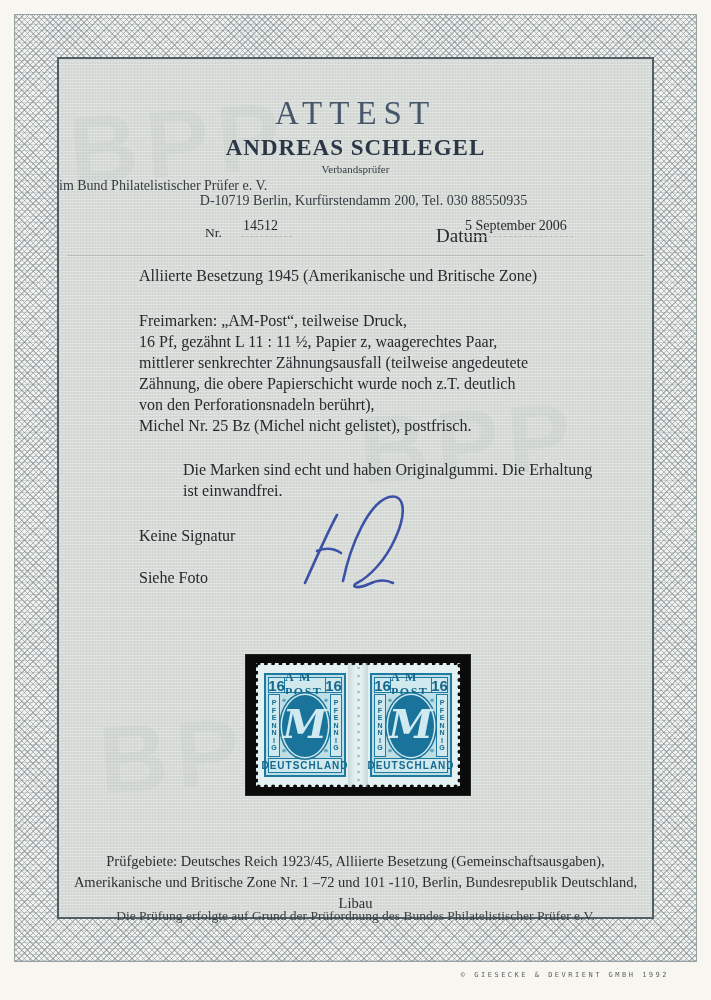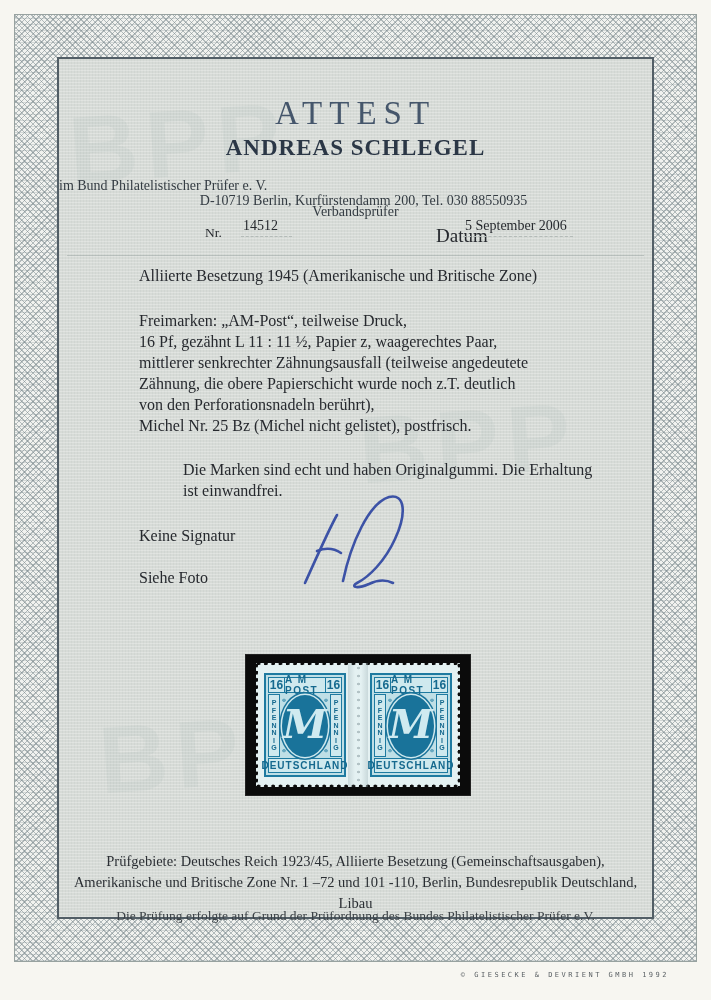--- a/index.html
+++ b/index.html
@@ -17,21 +17,21 @@
          background-image:
            repeating-linear-gradient(0deg, rgba(255,255,255,.25) 0 1px, transparent 1px 3px),
            repeating-linear-gradient(90deg, rgba(160,172,170,.12) 0 1px, transparent 1px 3px);}
   .wm{position:absolute;font-family:"Liberation Sans",sans-serif;font-weight:bold;font-size:95px;
       letter-spacing:8px;color:rgba(100,125,135,.055);transform:rotate(-4deg);user-select:none;}
   
   .title{position:absolute;left:0;right:0;top:36px;text-align:center;font-size:33px;
          letter-spacing:7px;color:#45566b;}
   .examiner{position:absolute;left:0;right:0;top:76px;text-align:center;font-size:23px;
             font-weight:bold;letter-spacing:1px;color:#2b3746;}
-  .role{position:absolute;left:0;right:0;top:104px;text-align:center;font-size:14px;color:#333b42;margin-top:41px;}
+  .role{position:absolute;left:0;right:0;top:104px;text-align:center;font-size:11px;color:#333b42;}
   .assoc{position:absolute;left:0;right:0;top:119px;font-size:14px;color:#333b42;}
   .addr{position:absolute;left:16px;right:0;top:134px;text-align:center;font-size:14px;color:#333b42;}
   .nrlabel{position:absolute;left:146px;top:166px;font-size:13.5px;}
   .nrvalue{position:absolute;left:182px;top:159px;font-size:14px;border-bottom:1px dashed #b4bbb8;padding:0 14px 2px 2px;}
   .dtlabel{position:absolute;left:356px;top:166px;font-size:19px;margin-left:21px;}
   .dtvalue{position:absolute;left:404px;top:159px;font-size:14px;border-bottom:1px dashed #b4bbb8;padding:0 6px 2px 2px;}
   .divider{position:absolute;left:8px;right:8px;top:196px;height:1px;background:rgba(130,142,140,.35);}
   
   .subject{position:absolute;left:80px;top:208px;font-size:16px;}
   .para{position:absolute;left:80px;top:251px;font-size:16px;line-height:21px;}
@@ -53,23 +53,23 @@
             background:linear-gradient(90deg,rgba(150,170,175,.35),rgba(255,255,255,0) 35%,rgba(255,255,255,0) 65%,rgba(150,170,175,.35));}
   .middots{position:absolute;left:50%;top:2px;bottom:2px;width:5px;margin-left:-2.5px;
            background-image:radial-gradient(circle at 2.5px 3px,rgba(90,110,115,.35) 1.2px,transparent 1.6px);
            background-size:5px 8px;}
   .design{position:absolute;top:10px;width:82px;height:104px;box-sizing:border-box;
           background:#bfdfe6;border:2px solid #1e7aa0;padding:2px;display:flex;flex-direction:column;
           color:#15698e;}
   .design.left{left:8px;} .design.right{right:8px;}
   .srow{display:flex;height:16px;}
   .sval{width:17px;border:1.5px solid #1e7aa0;box-sizing:border-box;font-family:"Liberation Sans",sans-serif;
-        font-weight:bold;font-size:12px;display:flex;align-items:center;justify-content:center;background:#cfe9ee;}
+        font-weight:bold;font-size:15px;display:flex;align-items:center;justify-content:center;background:#cfe9ee;}
   .stop{flex:1;border:1.5px solid #1e7aa0;border-left:none;border-right:none;box-sizing:border-box;
-        font-family:Liberation Sans, sans-serif;font-weight:bold;font-size:10px;letter-spacing:1.5px;
+        font-family:Liberation Serif, serif;font-weight:bold;font-size:12px;letter-spacing:1.5px;
         display:flex;align-items:center;justify-content:center;background:#cfe9ee;}
   .smid{flex:1;display:flex;margin-top:1px;margin-bottom:1px;}
   .scol{width:12px;border:1.5px solid #1e7aa0;box-sizing:border-box;display:flex;align-items:center;
         justify-content:center;background:#cfe9ee;
         writing-mode:vertical-rl;text-orientation:upright;font-family:"Liberation Sans",sans-serif;
         font-weight:bold;font-size:7px;letter-spacing:0.5px;}
   .scenter{flex:1;display:flex;align-items:center;justify-content:center;position:relative;
            background:
              radial-gradient(circle at 8% 10%,rgba(30,122,160,.55) 1.5px,transparent 2px),
              radial-gradient(circle at 92% 10%,rgba(30,122,160,.55) 1.5px,transparent 2px),

